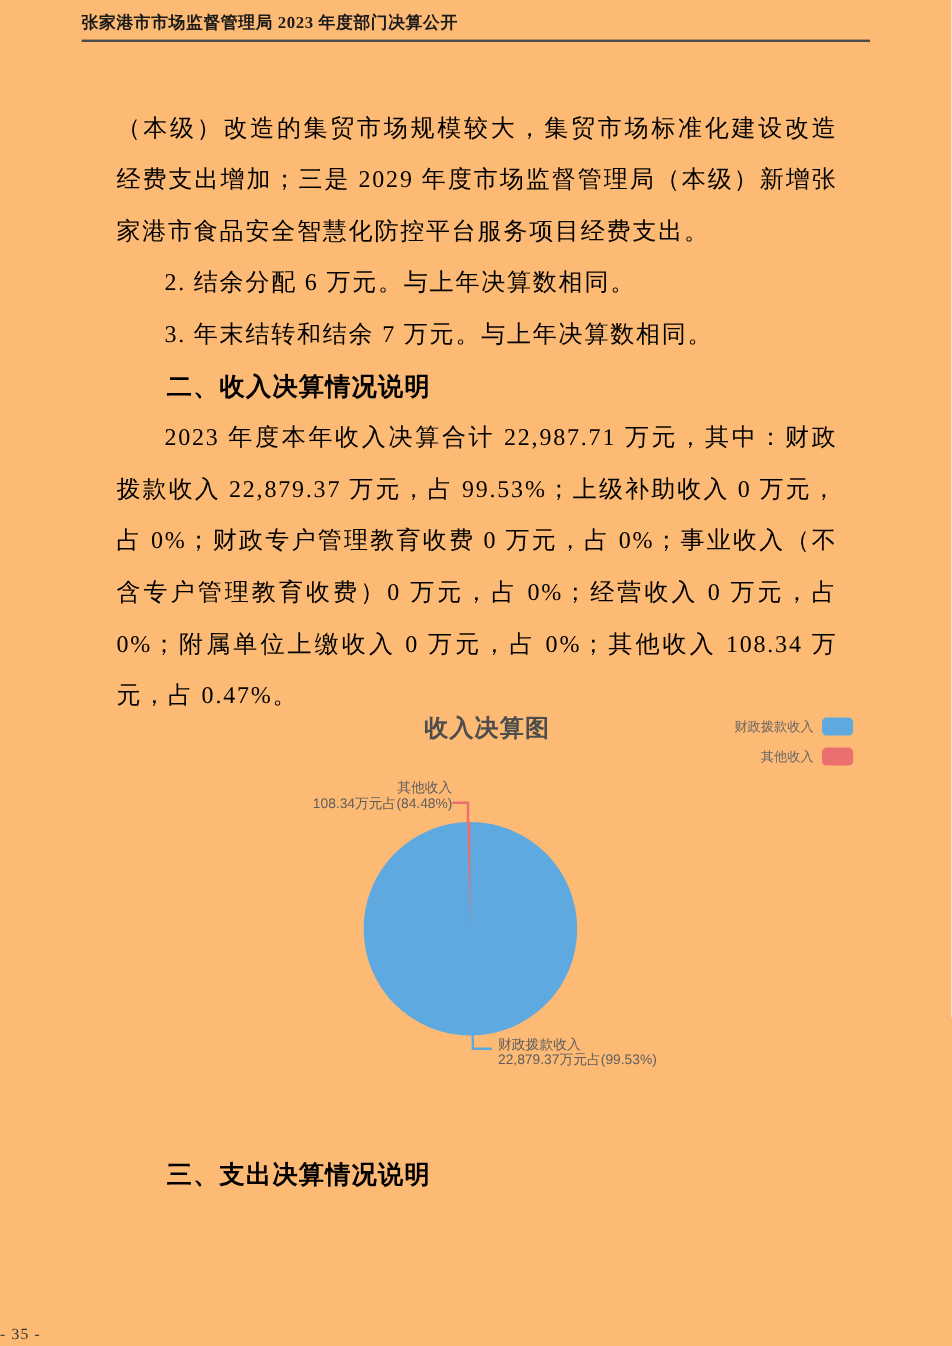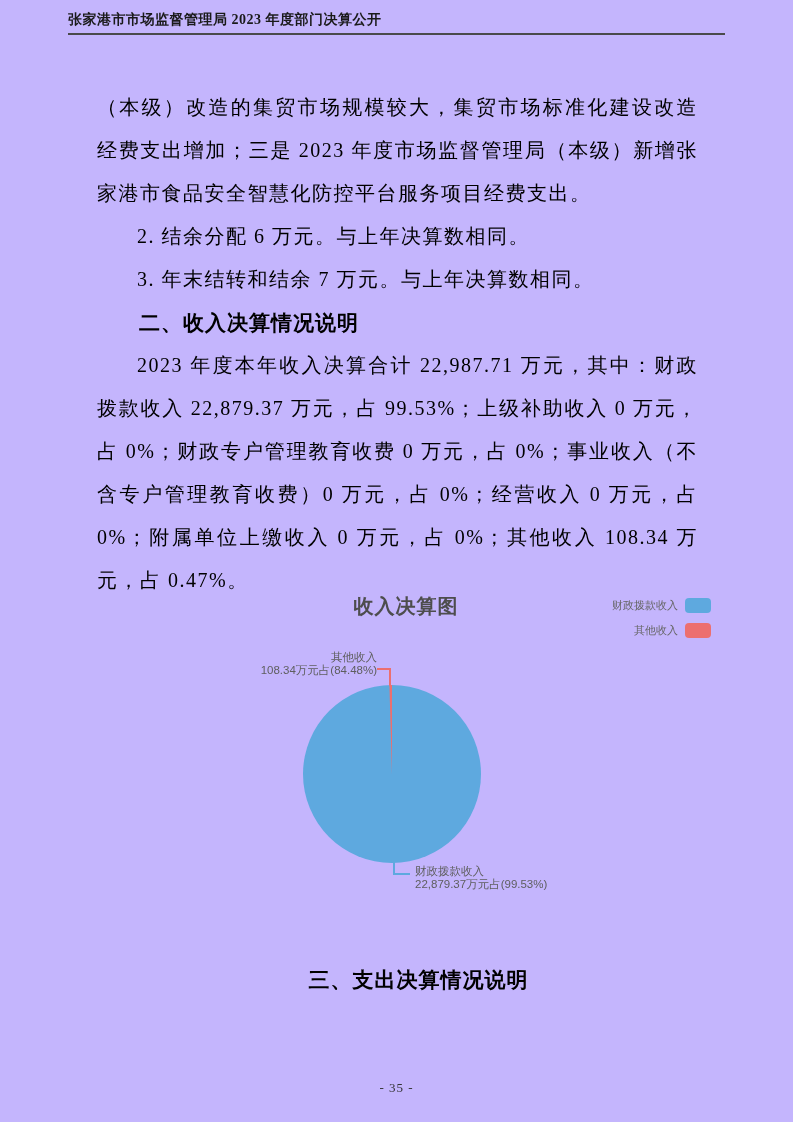--- a/index.html
+++ b/index.html
@@ -1,21 +1,21 @@
 <!DOCTYPE html>
 <html><head>
 <meta charset="utf-8">
 <style>
   * { margin: 0; padding: 0; box-sizing: border-box; }
   html, body { background: #ffffff; }
   .page {
     position: relative;
     width: 793px;
     height: 1122px;
-    background: #c4b5fd;
+    background: #fdba74;
     overflow: hidden;
     font-family: "Liberation Serif", "DejaVu Serif", serif;
     color: #000000;
   }
 
   
   .hdr {
     position: absolute;
     left: 68px; top: 10px; width: 657px;
   }
@@ -49,21 +49,21 @@
     font-family: "Liberation Sans", "DejaVu Sans", sans-serif;
     font-weight: bold;
     font-size: 21px;
     line-height: 43px;
     text-indent: 2em;
     letter-spacing: 1px;
     color: #000000;
   }
   .heading3 {
     position: absolute;
-    left: 97px; top: 958px; width: 601px; text-align: center;
+    left: 97px; top: 958px; width: 601px;
   }
 
   
   .chart {
     position: absolute;
     left: 0; top: 585px; width: 793px; height: 330px;
     font-family: "Liberation Sans", "DejaVu Sans", sans-serif;
   }
   .chart-title {
     position: absolute;
@@ -101,39 +101,38 @@
     line-height: 13px;
     color: #5e5e5e;
     white-space: nowrap;
   }
   .pie-label.other { right: 416px; top: 66px; text-align: right; }
   .pie-label.fiscal { left: 415px; top: 280px; text-align: left; }
 
   
   .footer {
     position: absolute;
-    left: 0; right: 0; top: 1080px;
-    text-align: center;
+    left: 0; right: 0; top: 1104px;
     font-size: 13px;
     color: #333333;
     letter-spacing: 1px;
   }
 </style>
 </head>
 <body>
 
 <div class="page">
 
   <div class="hdr">
     <div class="hdr-title">张家港市市场监督管理局 2023 年度部门决算公开</div>
     <div class="hdr-rule"></div>
   </div>
 
   <div class="doc">
-    <p>（本级）改造的集贸市场规模较大，集贸市场标准化建设改造经费支出增加；三是 2023 年度市场监督管理局（本级）新增张家港市食品安全智慧化防控平台服务项目经费支出。</p>
+    <p>（本级）改造的集贸市场规模较大，集贸市场标准化建设改造经费支出增加；三是 2029 年度市场监督管理局（本级）新增张家港市食品安全智慧化防控平台服务项目经费支出。</p>
     <p class="indent">2. 结余分配 6 万元。与上年决算数相同。</p>
     <p class="indent">3. 年末结转和结余 7 万元。与上年决算数相同。</p>
     <p class="doc-heading">二、收入决算情况说明</p>
     <p class="indent">2023 年度本年收入决算合计 22,987.71 万元，其中：财政拨款收入 22,879.37 万元，占 99.53%；上级补助收入 0 万元，占 0%；财政专户管理教育收费 0 万元，占 0%；事业收入（不含专户管理教育收费）0 万元，占 0%；经营收入 0 万元，占 0%；附属单位上缴收入 0 万元，占 0%；其他收入 108.34 万元，占 0.47%。</p>
   </div>
 
   <div class="chart">
     <div class="chart-title">收入决算图</div>
 
     <div class="legend">

